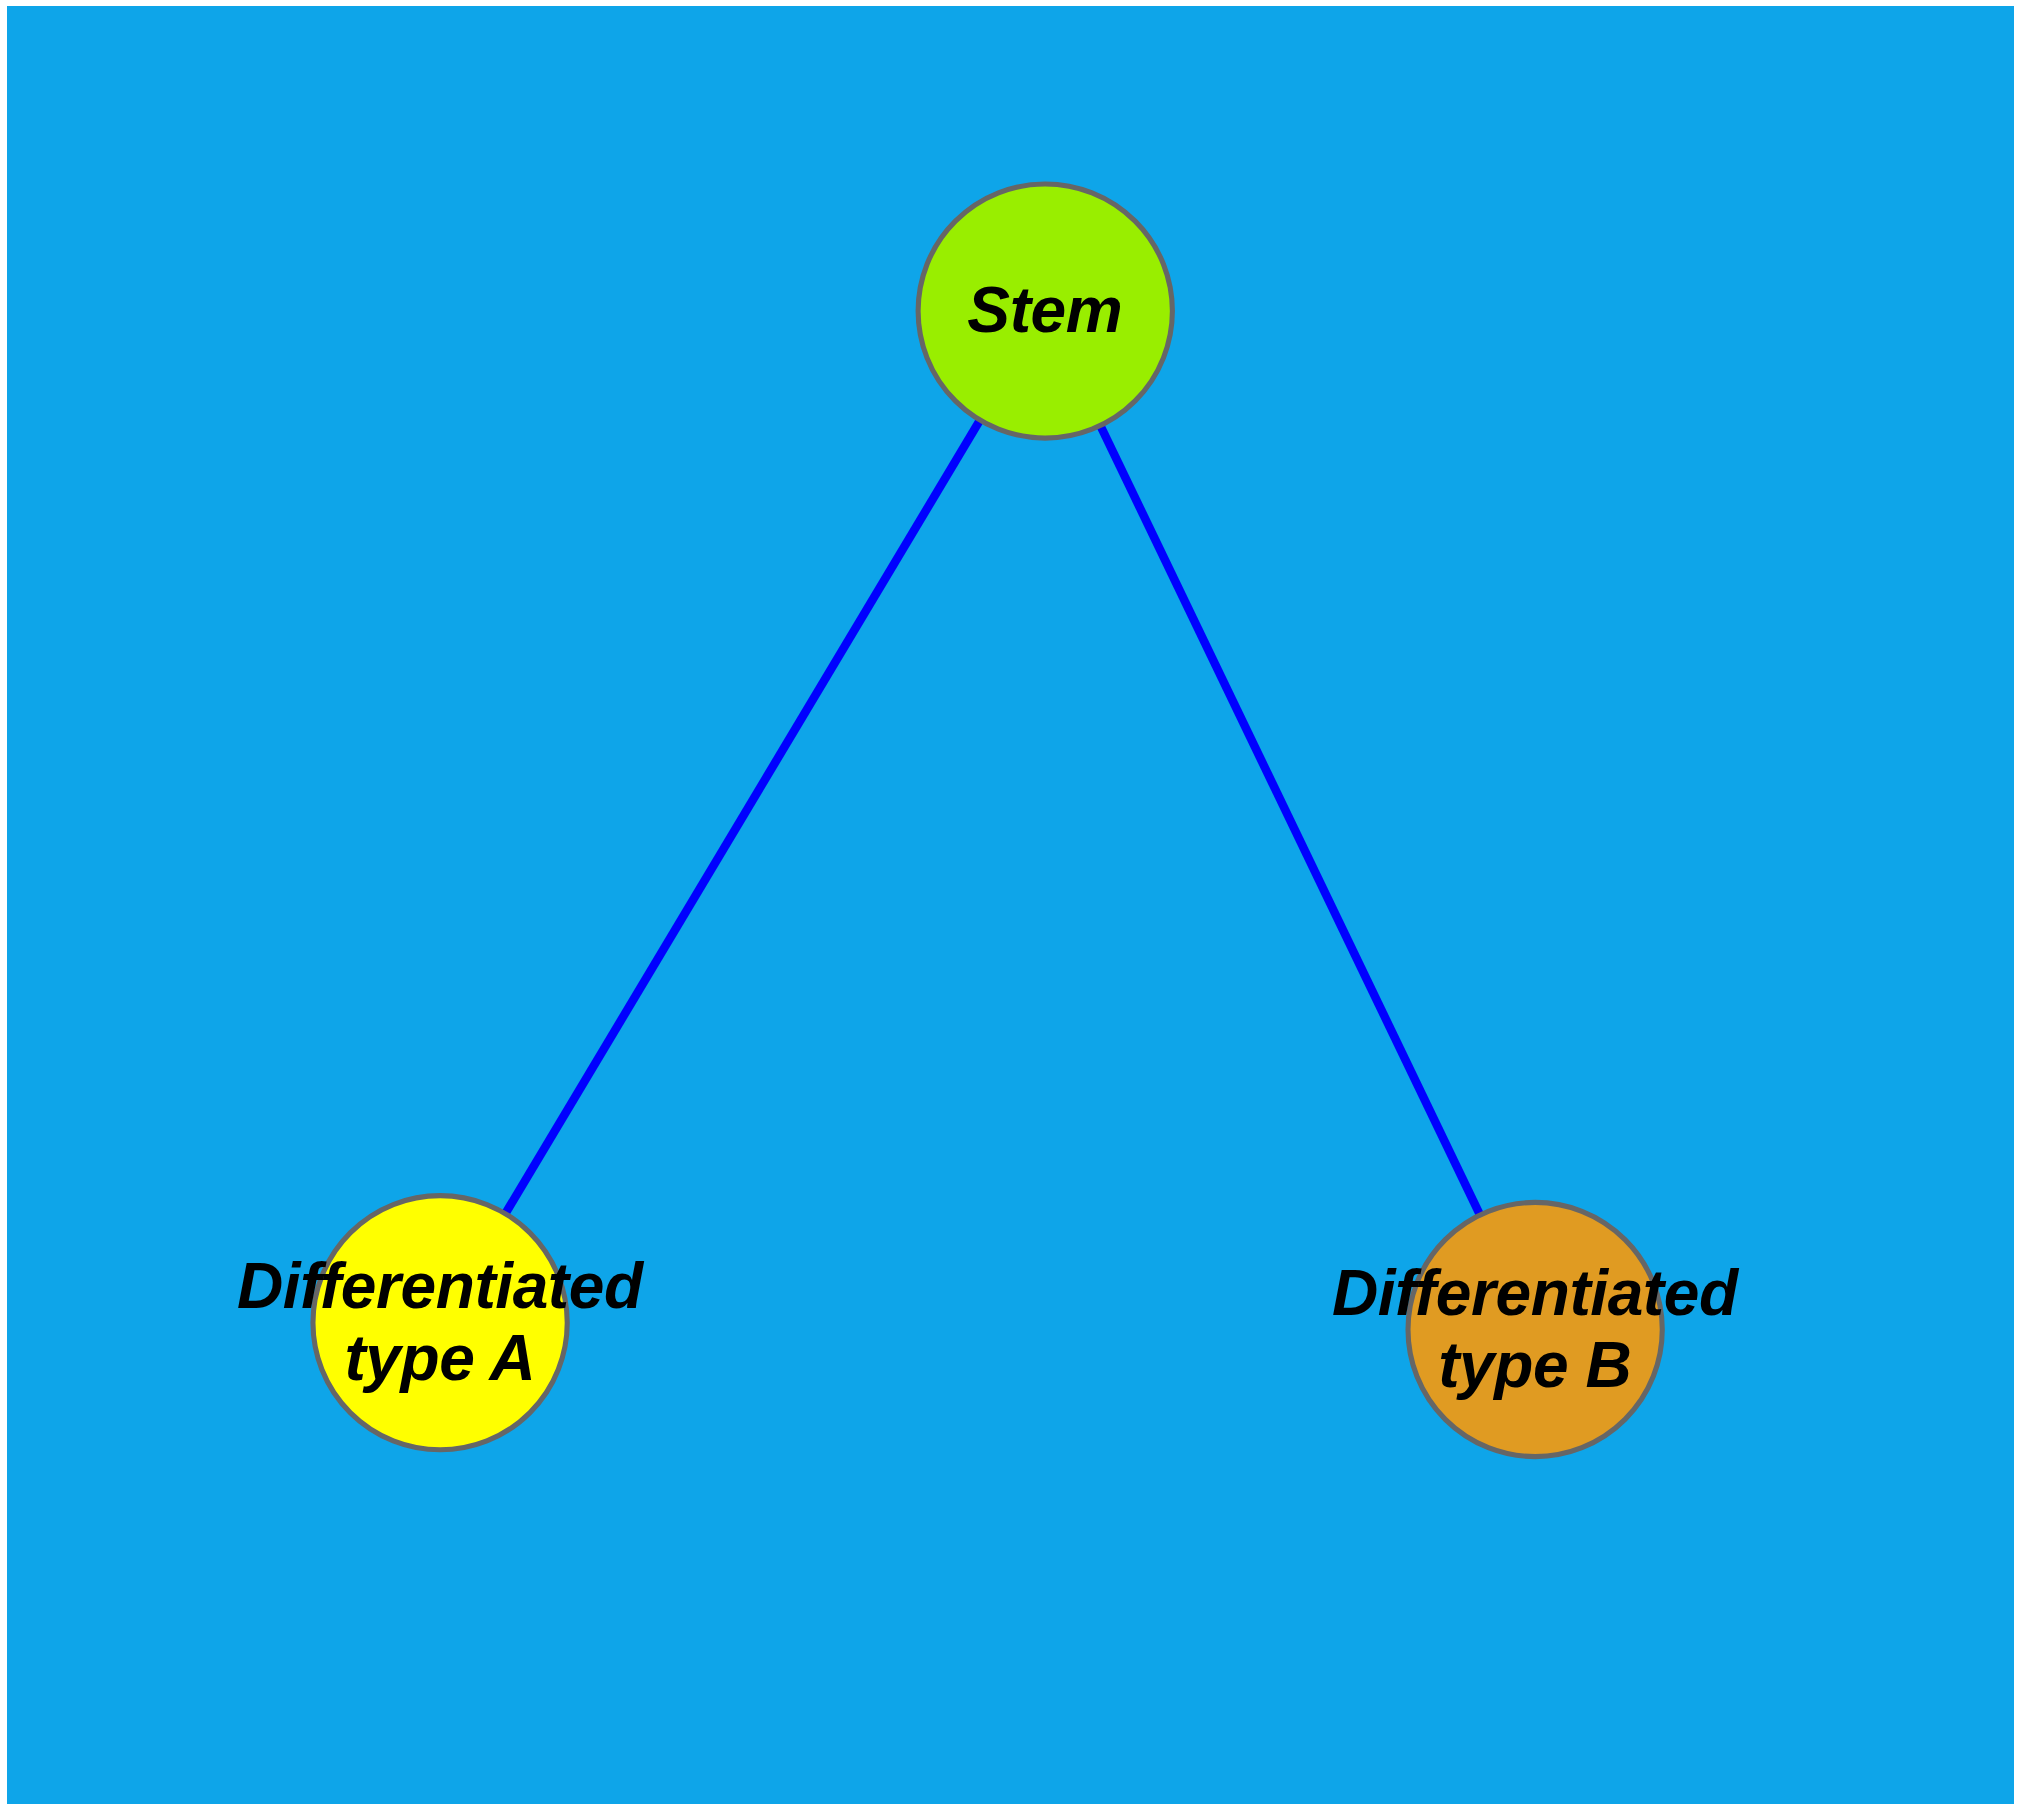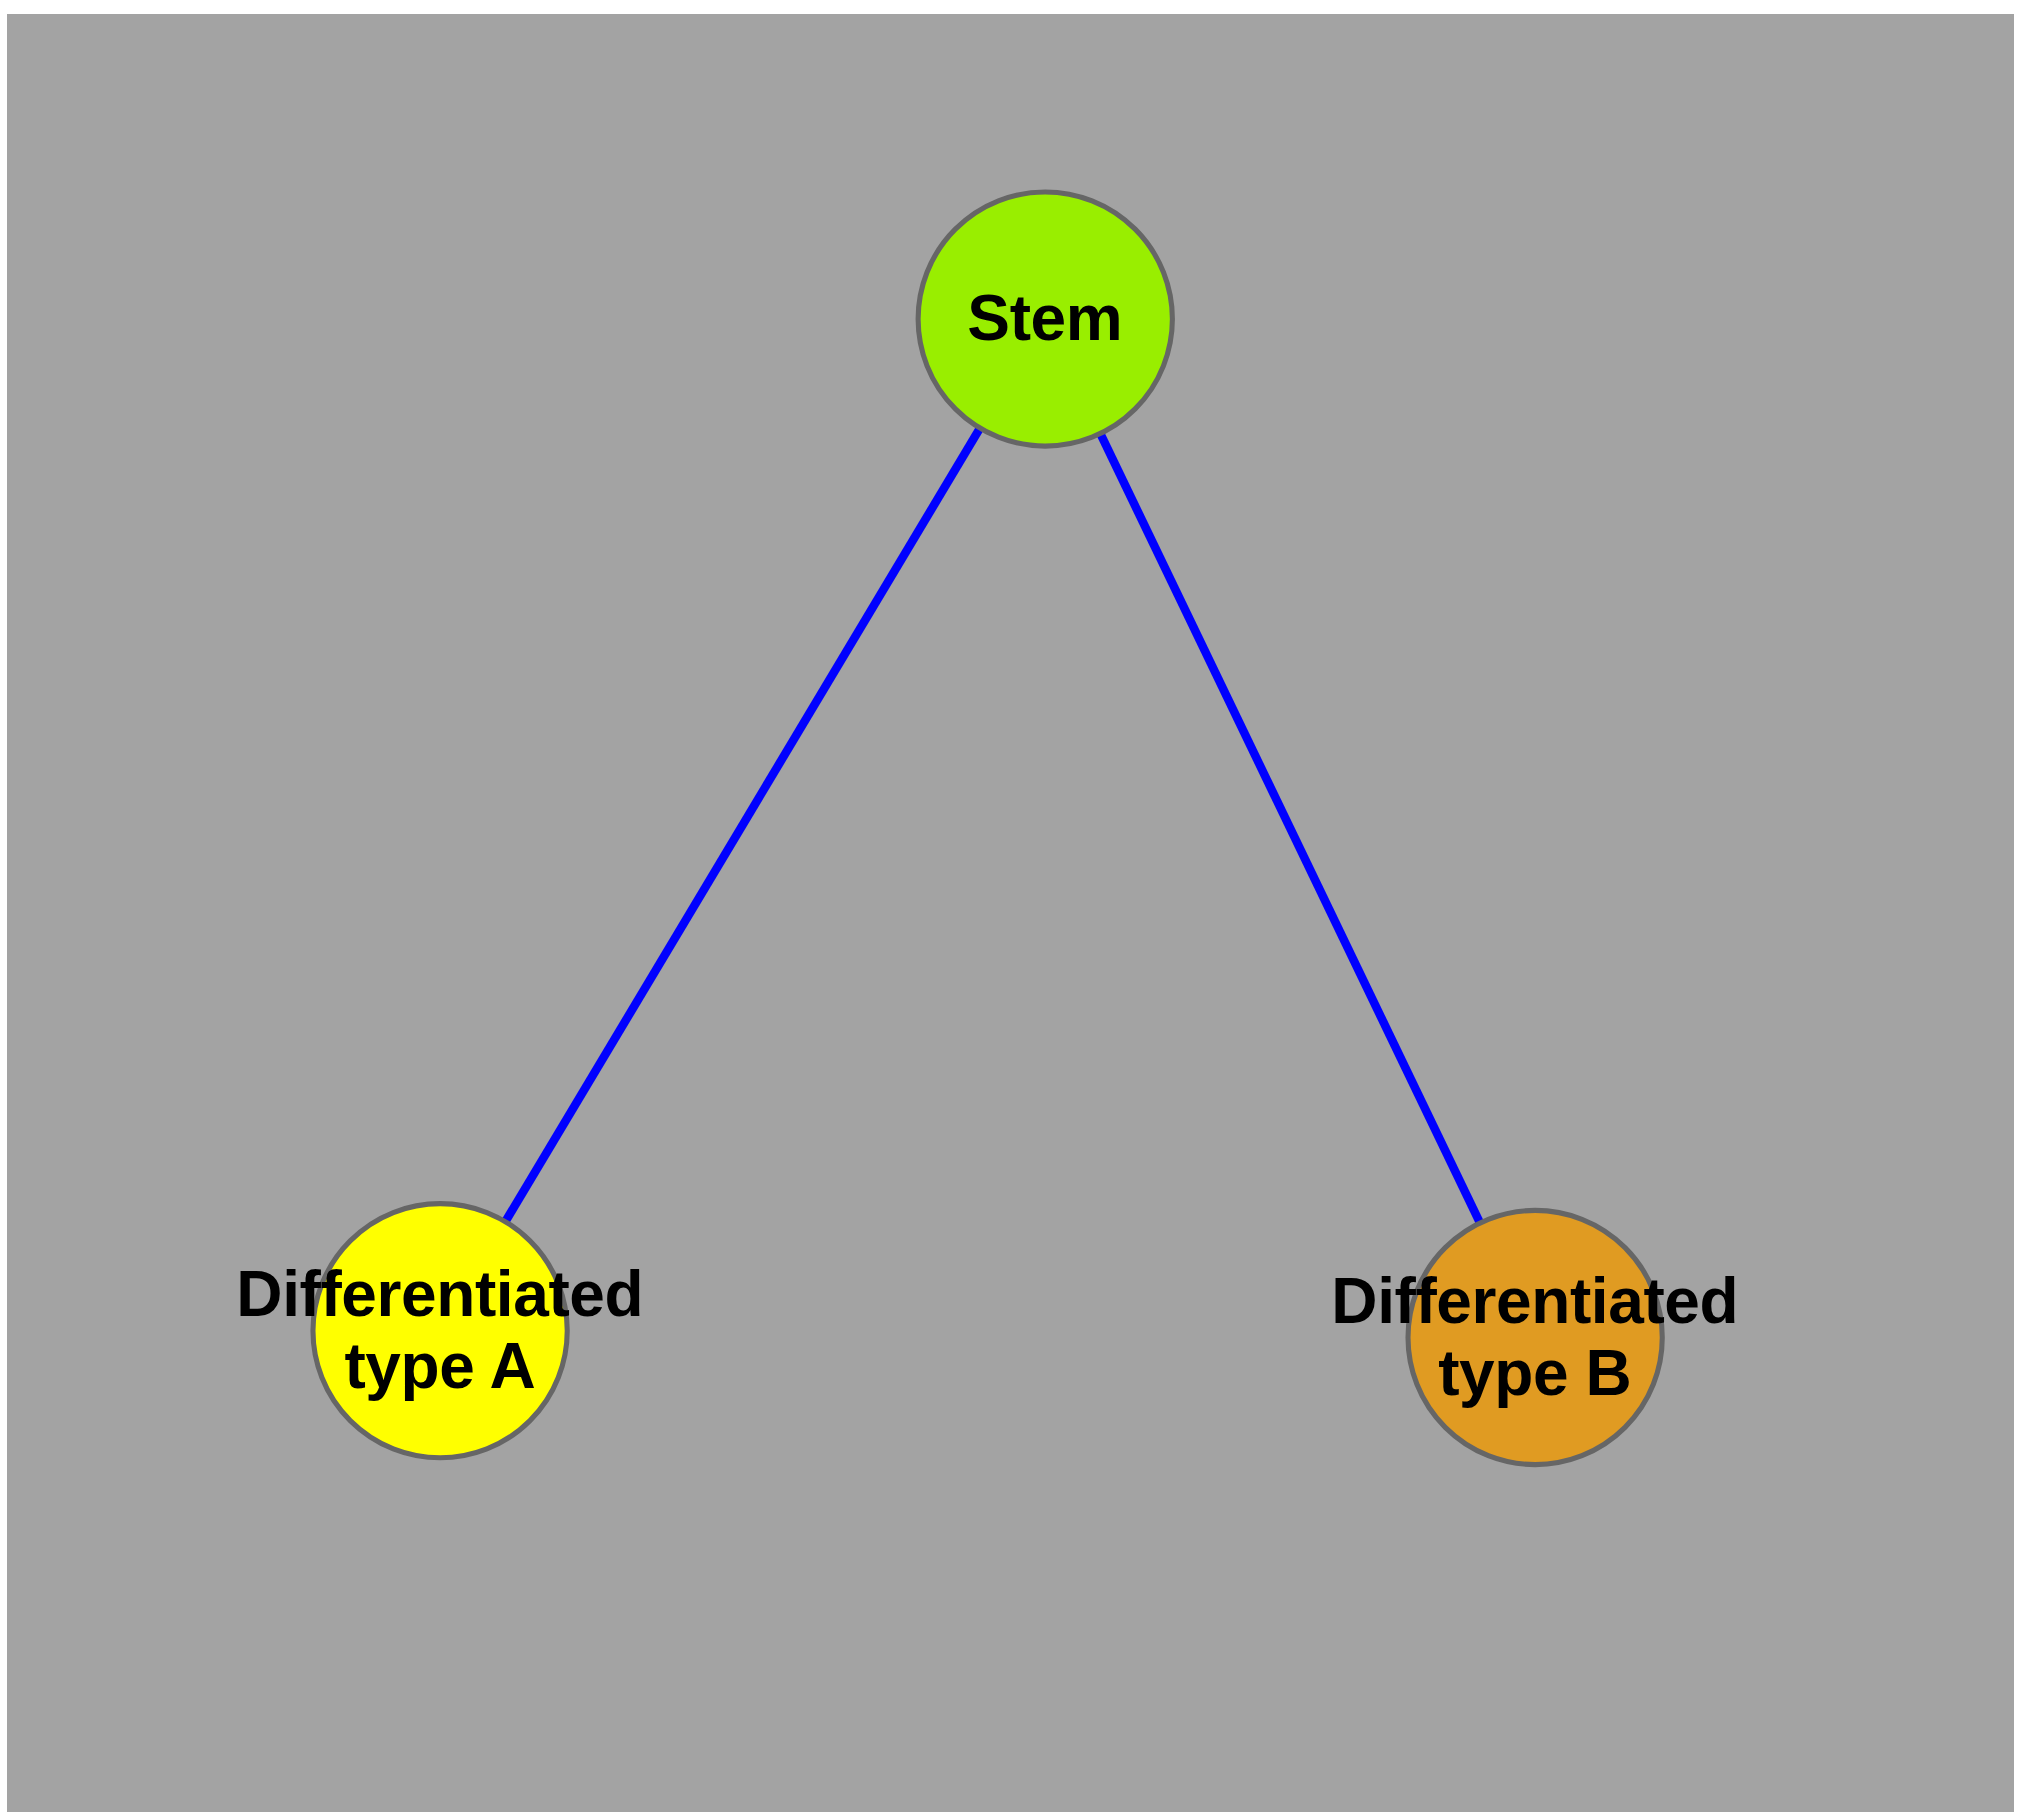--- a/index.html
+++ b/index.html
@@ -11,24 +11,25 @@
     position: relative;
     width: 2021px;
     height: 1812px;
     background: #ffffff;
     overflow: hidden;
     font-family: "Liberation Sans", sans-serif;
   }
   #plot-area {
     position: absolute;
     left: 6.8px;
-    top: 14px;
+    top: 6px;
     width: 2007px;
     height: 1798px;
-    background: #a3a3a3;
+    background: #0ea5e9;
+    font-style: italic;
   }
   #graph-svg {
     position: absolute;
     left: 0;
     top: 0;
     width: 100%;
     height: 100%;
     display: block;
   }
   .node-label {

